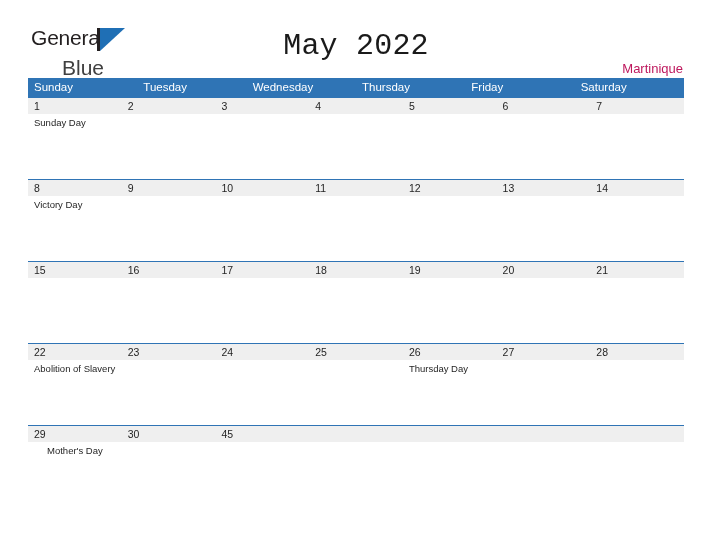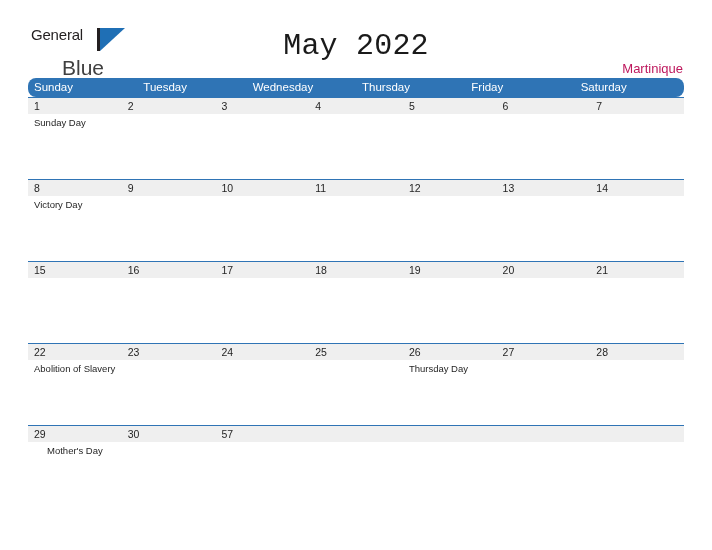--- a/index.html
+++ b/index.html
@@ -32,21 +32,21 @@
   .logo {
     position: absolute;
     left: 31px;
     top: 27px;
     width: 120px;
     height: 46px;
     line-height: 1;
   }
   .logo-general {
     font-family: "Liberation Sans", sans-serif;
-    font-size: 15px;
+    font-size: 21px;
     color: #231f20;
     letter-spacing: -0.2px;
     display: block;
     height: 22px;
   }
   .logo-blue {
     font-family: "Liberation Sans", sans-serif;
     font-size: 21px;
     color: #404040;
     display: block;
@@ -103,21 +103,20 @@
   .calendar {
     position: absolute;
     left: 28px;
     top: 78px;
     width: 656px;
   }
   .weekdays {
     display: flex;
     background: #2f74b5;
     height: 19px;
-    border-radius: 8px;
   }
   .weekday {
     flex: 1 1 0;
     color: #ffffff;
     font-size: 11.5px;
     line-height: 19px;
     padding-left: 6px;
     box-sizing: border-box;
     white-space: nowrap;
     overflow: hidden;
@@ -336,21 +335,21 @@
         <div class="event-cell">
             <span></span>
           </div>
       </div>
     </div>
 
     <div class="week short">
       <div class="week-numbers">
         <div class="daynum">29</div>
         <div class="daynum">30</div>
-        <div class="daynum">57</div>
+        <div class="daynum">45</div>
         <div class="daynum empty"></div>
         <div class="daynum empty"></div>
         <div class="daynum empty"></div>
         <div class="daynum empty"></div>
       </div>
       <div class="week-events">
         <div class="event-cell">
             <span>Mother's Day</span>
           </div>
         <div class="event-cell">

